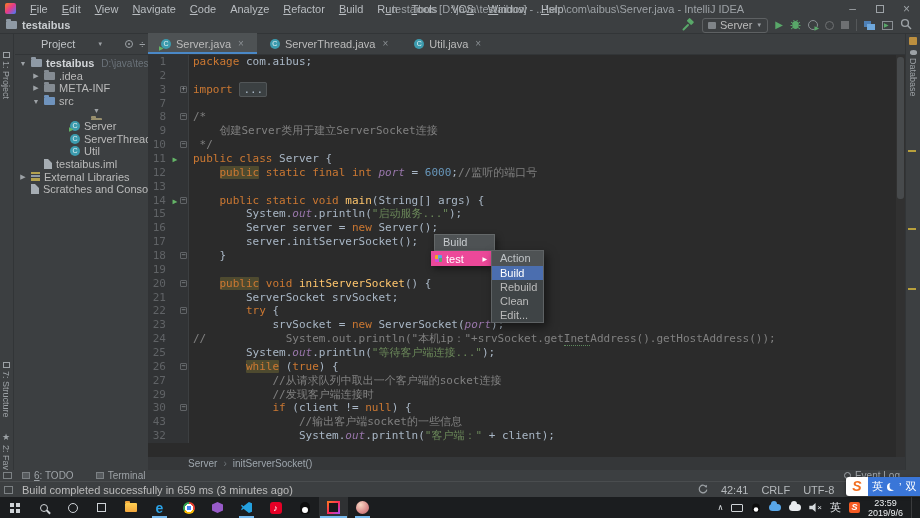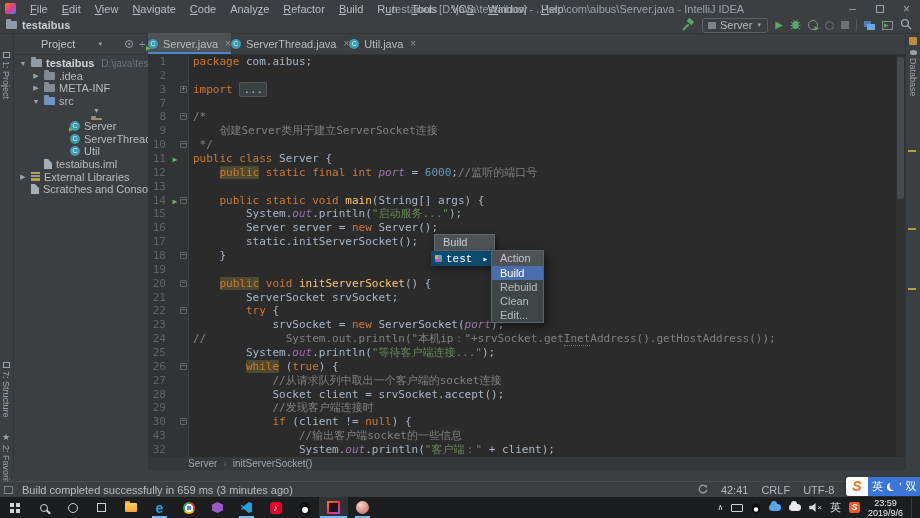--- a/index.html
+++ b/index.html
@@ -86,21 +86,21 @@
   .icn-file::before { content:""; position:absolute; right:0; top:0; border:2px solid #3c3f41;
     border-left-color:transparent; border-bottom-color:transparent; }
   .icn-lib { flex:none; width:9px; height:9px;
     background:linear-gradient(#b3a14e 0 2px,transparent 2px 3px,#8f9aa5 3px 5px,transparent 5px 6px,#b3a14e 6px 8px); }
   .f-idea { background:#848b92; } .f-src { background:#6f93bd; } .f-pkg { background:#988f6d; }
   .f-proj { background:#8f9aa5; }
 
   
   .tab-bar { position:absolute; top:34px; left:148px; right:15px; height:21px; background:#3c3f41;
     display:flex; align-items:flex-end; border-bottom:1px solid #323537; }
-  .tab { display:flex; align-items:center; gap:5px; height:21px; padding:0 0; color:#bbbbbb; position:relative; }
+  .tab { display:flex; align-items:center; gap:5px; height:21px; padding:0 13px; color:#bbbbbb; position:relative; }
   .tab.active { background:#4e5254; }
   .tab.active::after { content:""; position:absolute; left:0; right:0; bottom:0; height:2px; background:#4a88c7; }
   .class-icon { position:relative; width:10px; height:10px; border-radius:50%; background:#3c9bae;
     color:#e8f2f4; font-size:7px; line-height:10px; text-align:center; flex:none; }
   .class-icon .mini-run { position:absolute; left:-2px; bottom:-2px; color:#64b467; font-size:6px; line-height:6px; }
   .tab-close { color:#8a8f93; font-size:10px; margin-left:2px; }
 
   
   .editor { position:absolute; top:55px; left:148px; right:15px; bottom:61px; background:#2b2b2b; overflow:hidden; }
   .cl { display:flex; height:13.86px; line-height:13.86px;
@@ -124,22 +124,22 @@
   .tk-d { color:#a9b7c6; background:#3b4042; border:1px solid #525658; border-radius:2px; padding:0 3px; }
   .scroll-track { position:absolute; right:0; top:0; bottom:0; width:9px; background:rgba(255,255,255,0.03); }
   .scroll-thumb { position:absolute; right:1px; top:2px; width:7px; height:142px; background:#595f63;
     opacity:.55; border-radius:3px; }
 
   
   .popup-header { position:absolute; left:434px; top:234px; width:61px; height:17px; z-index:20;
     background:#4e5254; border:1px solid #646869; color:#c7cbce; line-height:15px; padding-left:8px;
     box-shadow:2px 3px 7px rgba(0,0,0,.45); }
   .popup-test { position:absolute; left:431px; top:251px; width:60px; height:15px; z-index:21;
-    background:#0c4a6e; color:#ffffff; display:flex; align-items:center; gap:4px; padding:0 4px;
-    box-shadow:2px 3px 7px rgba(0,0,0,.45);font-family:Liberation Mono, monospace; }
+    background:#ec4899; color:#ffffff; display:flex; align-items:center; gap:4px; padding:0 4px;
+    box-shadow:2px 3px 7px rgba(0,0,0,.45); }
   .artifact-icon { width:7px; height:7px; flex:none;
     background:conic-gradient(#5c9ced 0 25%,#59a869 25% 50%,#d24bd8 50% 75%,#f5a623 75% 100%); border-radius:1px; }
   .popup-arrow { margin-left:auto; font-size:6px; }
   .submenu { position:absolute; left:491px; top:250px; width:53px; z-index:22; background:#3f4446;
     border:1px solid #5e6264; box-shadow:3px 4px 9px rgba(0,0,0,.5); }
   .submenu-header { height:15px; line-height:15px; background:#4e5254; color:#c0c4c7; padding-left:8px; }
   .submenu-item { height:14px; line-height:14px; padding-left:8px; color:#bbbbbb; }
   .submenu-item.sel { background:#4b6eaf; color:#ffffff; }
 
   
@@ -409,32 +409,31 @@
       <div class="cl"><span class="ln">7</span><span class="ga"></span><span class="gb"></span><span class="ct"></span></div>
       <div class="cl"><span class="ln">8</span><span class="ga"></span><span class="gb"><span class="fold">−</span></span><span class="ct"><span class="tk-c">/*</span></span></div>
       <div class="cl"><span class="ln">9</span><span class="ga"></span><span class="gb"></span><span class="ct"><span class="tk-c">    创建Server类用于建立ServerSocket连接</span></span></div>
       <div class="cl"><span class="ln">10</span><span class="ga"></span><span class="gb"><span class="fold">−</span></span><span class="ct"><span class="tk-c"> */</span></span></div>
       <div class="cl"><span class="ln">11</span><span class="ga"><span class="run-arrow">▶</span></span><span class="gb"></span><span class="ct"><span class="tk-k">public class</span><span class="tk-p"> Server {</span></span></div>
       <div class="cl"><span class="ln">12</span><span class="ga"></span><span class="gb"></span><span class="ct"><span class="tk-p">    </span><span class="tk-h">public</span><span class="tk-k"> static final int</span><span class="tk-f"> port</span><span class="tk-p"> = </span><span class="tk-n">6000</span><span class="tk-p">;</span><span class="tk-c">//监听的端口号</span></span></div>
       <div class="cl"><span class="ln">13</span><span class="ga"></span><span class="gb"></span><span class="ct"></span></div>
       <div class="cl"><span class="ln">14</span><span class="ga"><span class="run-arrow">▶</span></span><span class="gb"><span class="fold">−</span></span><span class="ct"><span class="tk-p">    </span><span class="tk-k">public static void</span><span class="tk-m"> main</span><span class="tk-p">(String[] args) {</span></span></div>
       <div class="cl"><span class="ln">15</span><span class="ga"></span><span class="gb"></span><span class="ct"><span class="tk-p">        System.</span><span class="tk-f">out</span><span class="tk-p">.println(</span><span class="tk-s">"启动服务..."</span><span class="tk-p">);</span></span></div>
       <div class="cl"><span class="ln">16</span><span class="ga"></span><span class="gb"></span><span class="ct"><span class="tk-p">        Server server = </span><span class="tk-k">new</span><span class="tk-p"> Server();</span></span></div>
-      <div class="cl"><span class="ln">17</span><span class="ga"></span><span class="gb"></span><span class="ct"><span class="tk-p">        static.initServerSocket();</span></span></div>
+      <div class="cl"><span class="ln">17</span><span class="ga"></span><span class="gb"></span><span class="ct"><span class="tk-p">        server.initServerSocket();</span></span></div>
       <div class="cl"><span class="ln">18</span><span class="ga"></span><span class="gb"><span class="fold">−</span></span><span class="ct"><span class="tk-p">    }</span></span></div>
       <div class="cl"><span class="ln">19</span><span class="ga"></span><span class="gb"></span><span class="ct"></span></div>
       <div class="cl"><span class="ln">20</span><span class="ga"></span><span class="gb"><span class="fold">−</span></span><span class="ct"><span class="tk-p">    </span><span class="tk-h">public</span><span class="tk-k"> void</span><span class="tk-m"> initServerSocket</span><span class="tk-p">() {</span></span></div>
       <div class="cl"><span class="ln">21</span><span class="ga"></span><span class="gb"></span><span class="ct"><span class="tk-p">        ServerSocket srvSocket;</span></span></div>
       <div class="cl"><span class="ln">22</span><span class="ga"></span><span class="gb"><span class="fold">−</span></span><span class="ct"><span class="tk-p">        </span><span class="tk-k">try</span><span class="tk-p"> {</span></span></div>
       <div class="cl"><span class="ln">23</span><span class="ga"></span><span class="gb"></span><span class="ct"><span class="tk-p">            srvSocket = </span><span class="tk-k">new</span><span class="tk-p"> ServerSocket(</span><span class="tk-f">port</span><span class="tk-p">);</span></span></div>
       <div class="cl"><span class="ln">24</span><span class="ga"></span><span class="gb"></span><span class="ct"><span class="tk-c">//            System.out.println("本机ip："+srvSocket.get</span><span class="tk-ct">Inet</span><span class="tk-c">Address().getHostAddress());</span></span></div>
       <div class="cl"><span class="ln">25</span><span class="ga"></span><span class="gb"></span><span class="ct"><span class="tk-p">        System.</span><span class="tk-f">out</span><span class="tk-p">.println(</span><span class="tk-s">"等待客户端连接..."</span><span class="tk-p">);</span></span></div>
       <div class="cl"><span class="ln">26</span><span class="ga"></span><span class="gb"><span class="fold">−</span></span><span class="ct"><span class="tk-p">        </span><span class="tk-h">while</span><span class="tk-p"> (</span><span class="tk-k">true</span><span class="tk-p">) {</span></span></div>
       <div class="cl"><span class="ln">27</span><span class="ga"></span><span class="gb"></span><span class="ct"><span class="tk-c">            //从请求队列中取出一个客户端的socket连接</span></span></div>
-      <div class="cl"><span class="ln">28</span><span class="ga"></span><span class="gb"></span><span class="ct"><span class="tk-p">            Socket client = srvSocket.accept();</span></span></div>
       <div class="cl"><span class="ln">29</span><span class="ga"></span><span class="gb"></span><span class="ct"><span class="tk-c">            //发现客户端连接时</span></span></div>
       <div class="cl"><span class="ln">30</span><span class="ga"></span><span class="gb"><span class="fold">−</span></span><span class="ct"><span class="tk-p">            </span><span class="tk-k">if</span><span class="tk-p"> (client != </span><span class="tk-k">null</span><span class="tk-p">) {</span></span></div>
       <div class="cl"><span class="ln">43</span><span class="ga"></span><span class="gb"></span><span class="ct"><span class="tk-c">                //输出客户端socket的一些信息</span></span></div>
       <div class="cl"><span class="ln">32</span><span class="ga"></span><span class="gb"></span><span class="ct"><span class="tk-p">                System.</span><span class="tk-f">out</span><span class="tk-p">.println(</span><span class="tk-s">"客户端："</span><span class="tk-p"> + client);</span></span></div>
       <div class="scroll-track">
         <div class="scroll-thumb"></div>
       </div>
     </div>
 
   <div class="right-strip">
@@ -461,20 +460,37 @@
       <div class="submenu-item">Clean</div>
       <div class="submenu-item">Edit...</div>
     </div>
 
   <div class="breadcrumbs" id="breadcrumbs">
       <span>Server</span>
       <span class="crumb-sep">›</span>
       <span>initServerSocket()</span>
     </div>
 
+  <div class="toolwindow-bar">
+    <span class="tw-corner"></span>
+    <span id="twleft" style="display:flex">
+        <span class="tw-item">
+          <span class="tw-icon"></span>
+          <span><u>6</u>: TODO</span>
+        </span>
+        <span class="tw-item">
+          <span class="tw-icon"></span>
+          <span>Terminal</span>
+        </span>
+      </span>
+    <div class="event-log">
+      <span class="ring-icon"></span>
+      <span>Event Log</span>
+    </div>
+  </div>
 
   <div class="status-bar">
     <span class="sw-icon"></span>
     <span>Build completed successfully in 659 ms (3 minutes ago)</span>
     <div class="status-right">
       <span>
         <svg width="10" height="10" viewBox="0 0 10 10">
             <path d="M8.4 3.2 A3.8 3.8 0 1 0 8.8 5.6" fill="none" stroke="#9da2a6" stroke-width="1.2"></path>
             <path d="M8.9 0.8 L8.9 3.6 L6.2 2.8 Z" fill="#9da2a6"></path>
           </svg>

